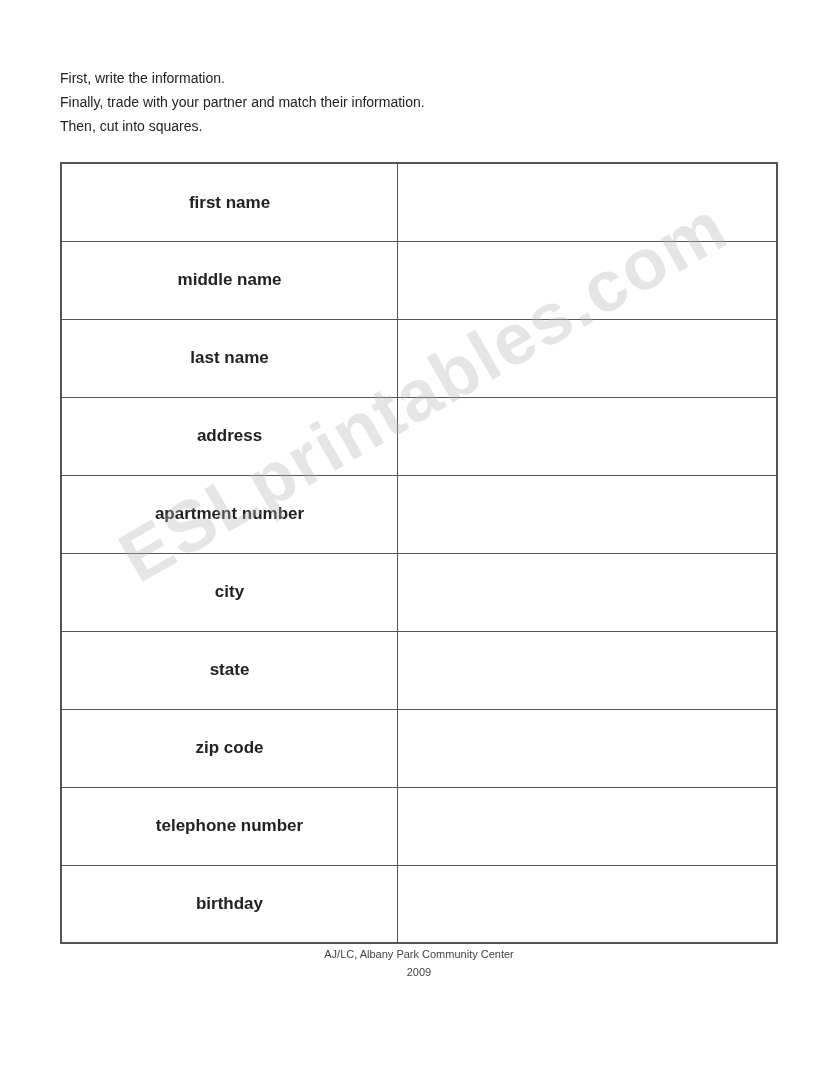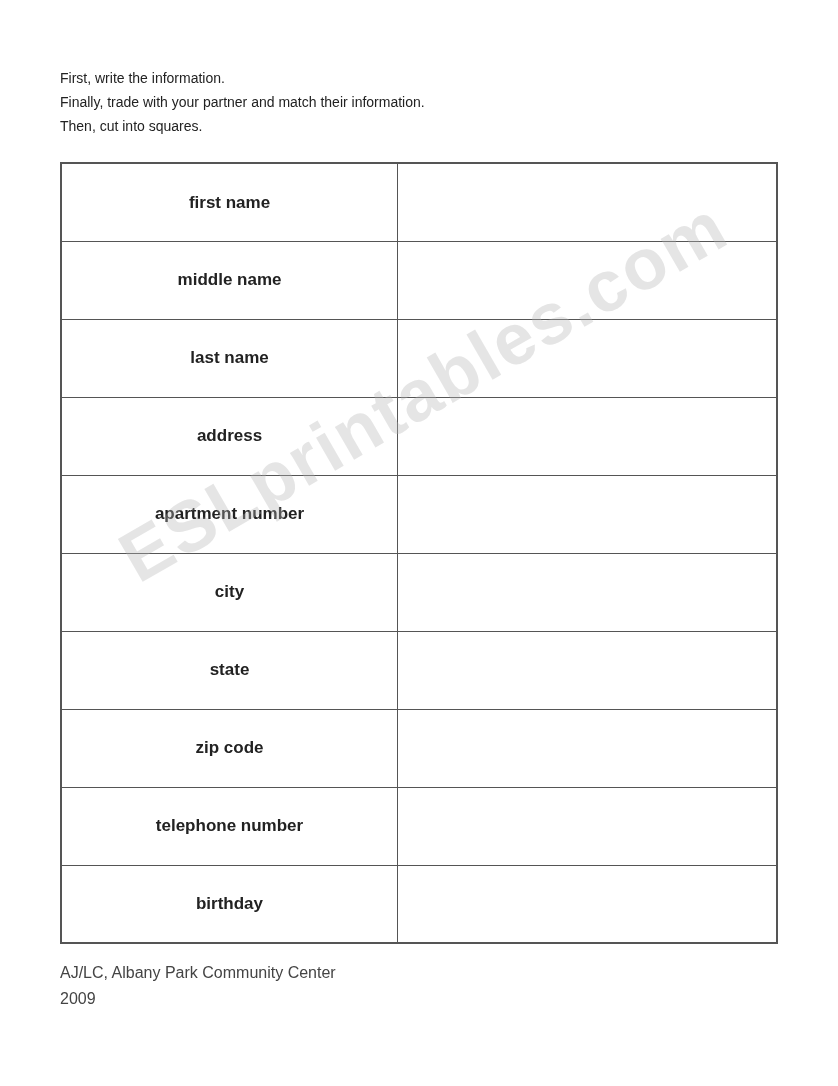--- a/index.html
+++ b/index.html
@@ -60,23 +60,23 @@
       font-weight: bold;
       color: rgba(180, 180, 180, 0.35);
       transform: rotate(-30deg);
       pointer-events: none;
       white-space: nowrap;
       letter-spacing: 2px;
       font-family: Arial, sans-serif;
     }
 
     .footer {
-      text-align: left;
-      margin-top: 16px;
-      font-size: 16px;
+      text-align: center;
+      margin-top: 2px;
+      font-size: 11px;
       color: #444;
       line-height: 1.6;
     }
   </style>
 </head>
 <body>
 
 <div class="instructions">
   <div>First, write the information.</div>
   <div>Finally, trade with your partner and match their information.</div>

